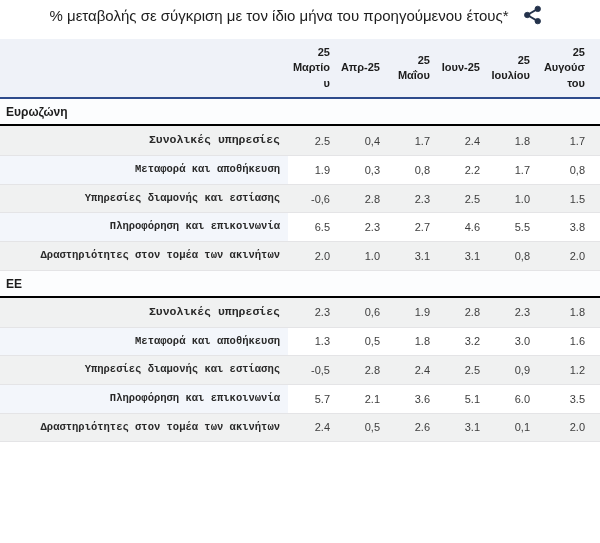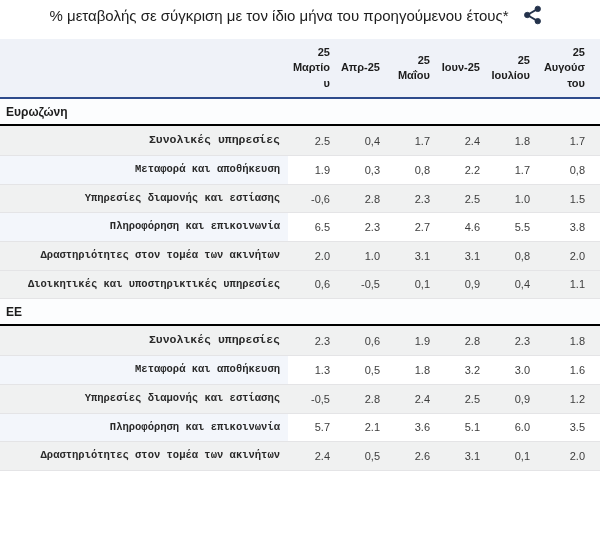--- a/index.html
+++ b/index.html
@@ -180,29 +180,20 @@
         </tr>
         <tr class="data-row lvl-sub stripe">
           <td class="label-cell">Δραστηριότητες στον τομέα των ακινήτων</td>
           <td class="value-cell">2.0</td>
           <td class="value-cell">1.0</td>
           <td class="value-cell">3.1</td>
           <td class="value-cell">3.1</td>
           <td class="value-cell">0,8</td>
           <td class="value-cell last">2.0</td>
         </tr>
-        <tr class="data-row lvl-sub stripe">
-          <td class="label-cell">Διοικητικές και υποστηρικτικές υπηρεσίες</td>
-          <td class="value-cell">0,6</td>
-          <td class="value-cell">-0,5</td>
-          <td class="value-cell">0,1</td>
-          <td class="value-cell">0,9</td>
-          <td class="value-cell">0,4</td>
-          <td class="value-cell last">1.1</td>
-        </tr>
         <tr class="section-row">
           <td colspan="7">ΕΕ</td>
         </tr>
         <tr class="data-row lvl-main stripe">
           <td class="label-cell">Συνολικές υπηρεσίες</td>
           <td class="value-cell">2.3</td>
           <td class="value-cell">0,6</td>
           <td class="value-cell">1.9</td>
           <td class="value-cell">2.8</td>
           <td class="value-cell">2.3</td>

